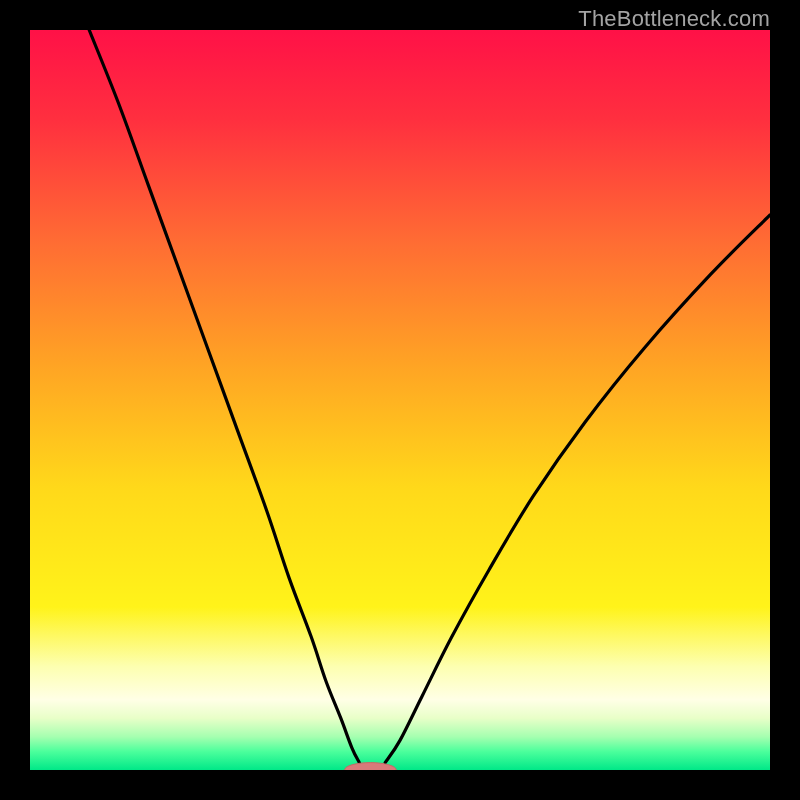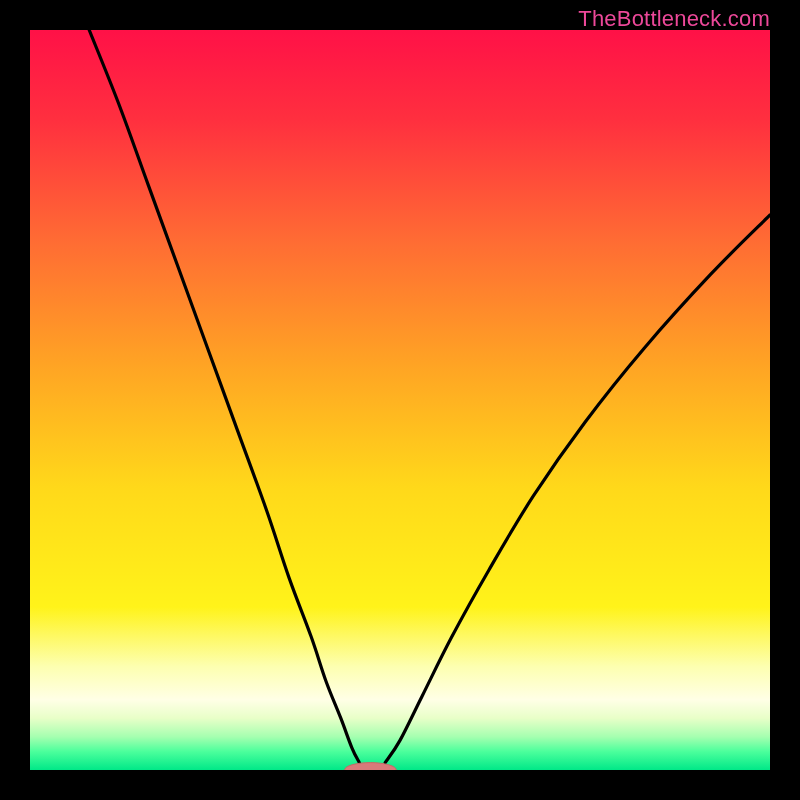--- a/index.html
+++ b/index.html
@@ -23,21 +23,21 @@
     position: absolute;
     left: 0;
     top: 0;
     width: 740px;
     height: 740px;
   }
   .watermark {
     position: absolute;
     top: 6px;
     right: 30px;
-    color: #ec4899;
+    color: #a3a3a3;
     font-size: 22px;
     letter-spacing: 0.2px;
     font-weight: 500;
   }
   svg {
     display: block;
   }
 </style>
 </head>
 <body>

